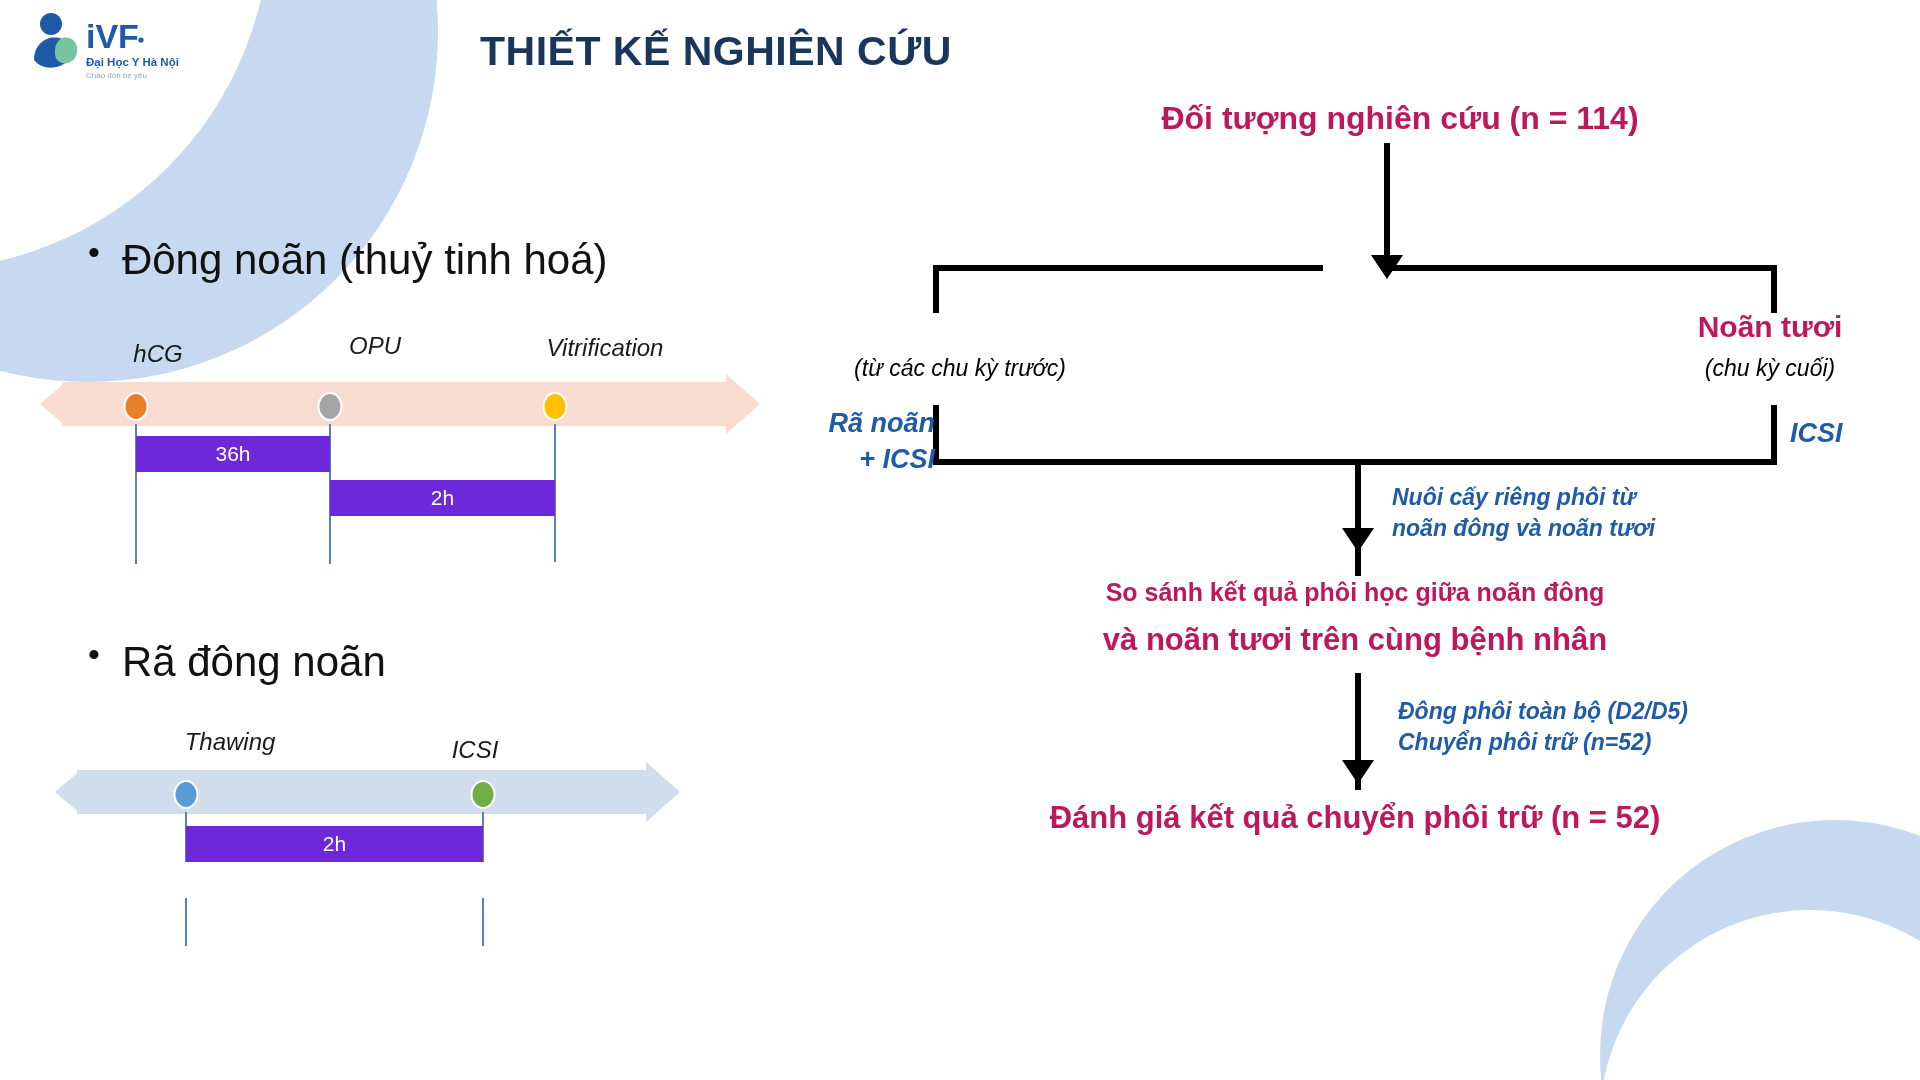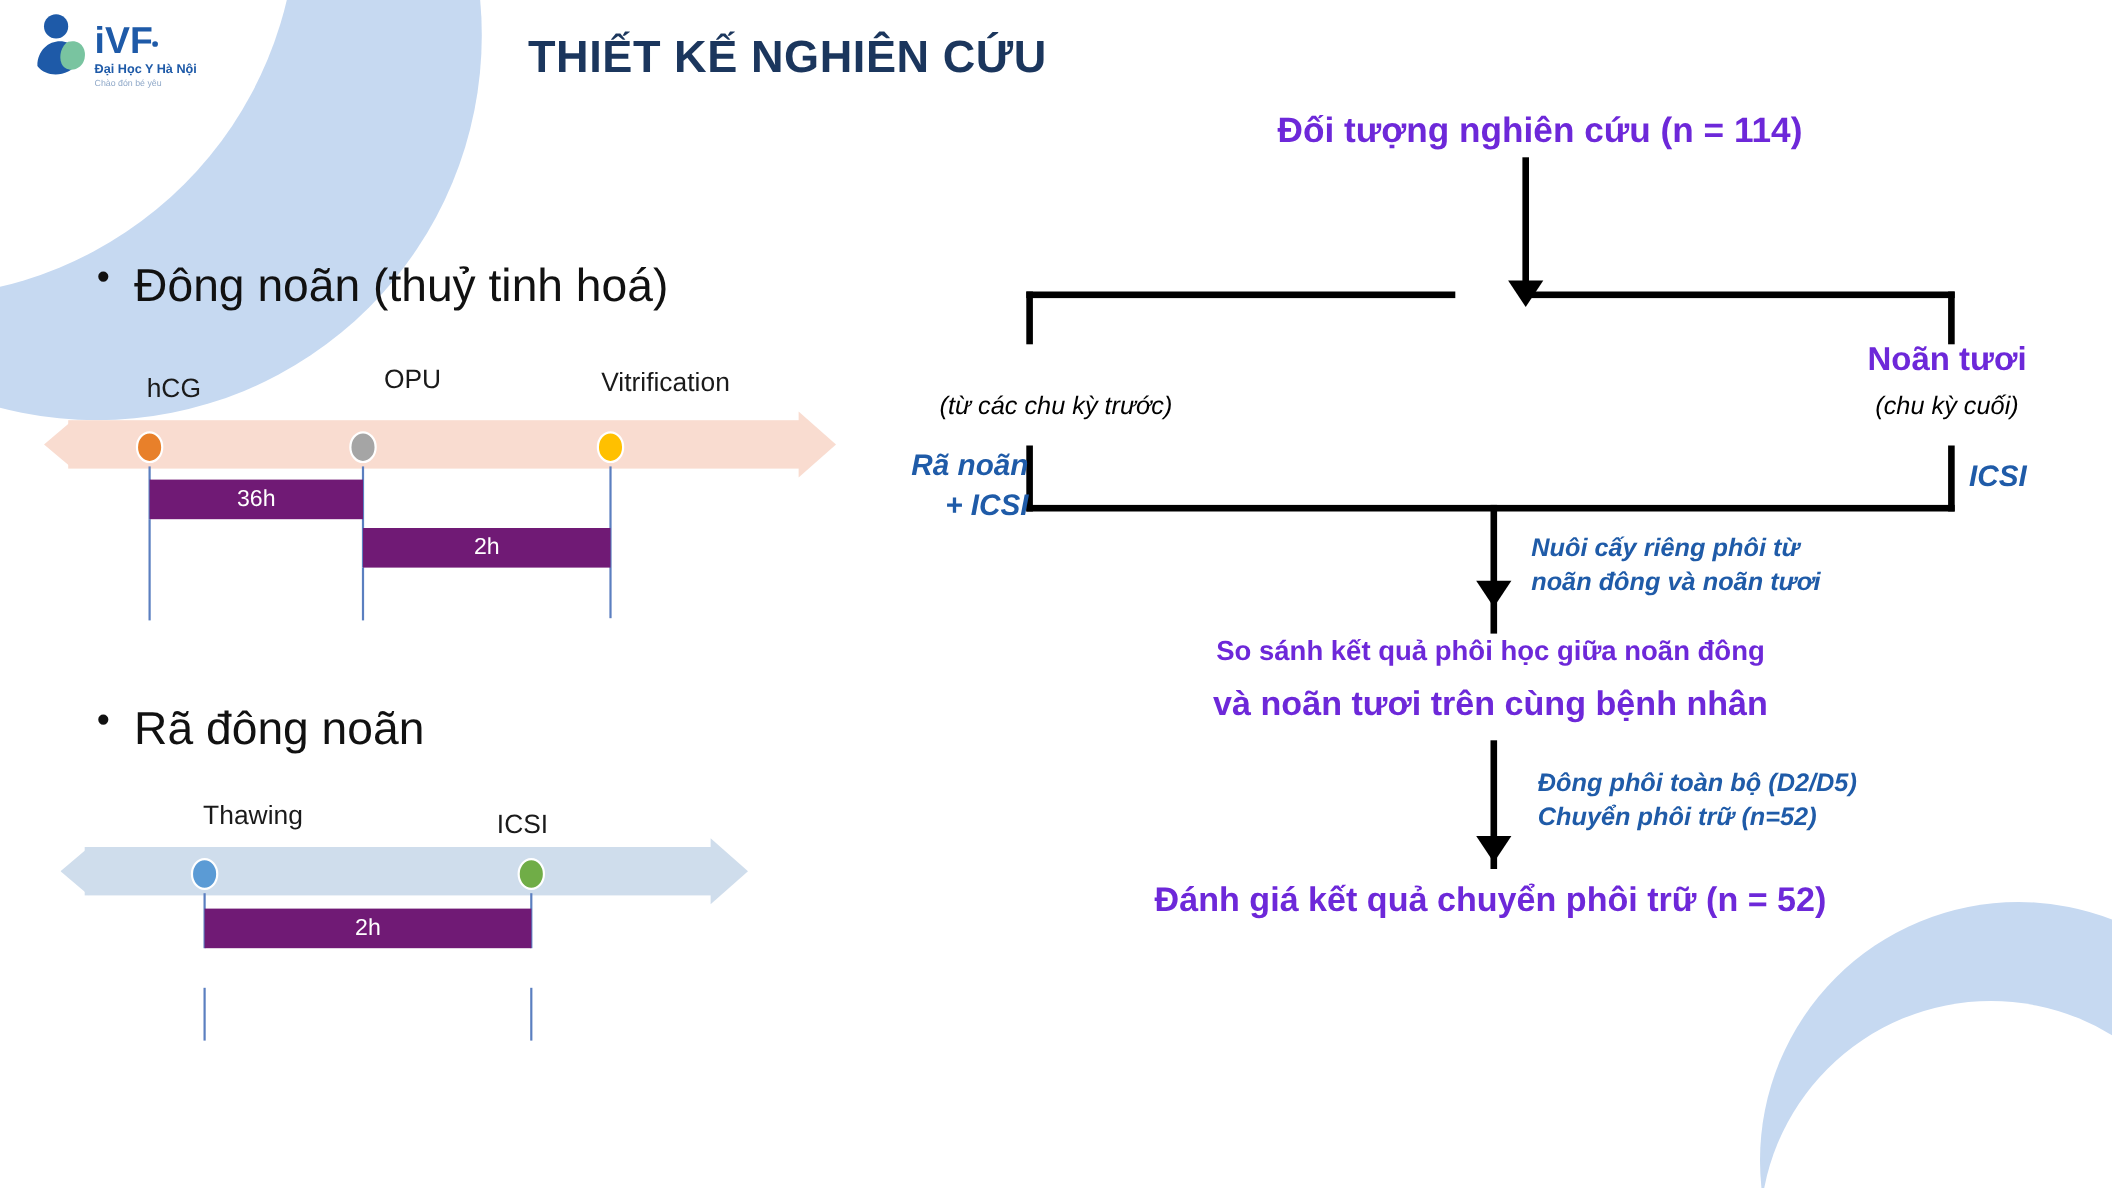--- a/index.html
+++ b/index.html
@@ -65,38 +65,39 @@
   }
   .tl-track .head{
     position:absolute;right:-30px;top:-8px;
     width:0;height:0;border-top:30px solid transparent;
     border-bottom:30px solid transparent;
   }
 
   .tl-label{
     position:absolute;font-size:24px;color:#1a1a1a;white-space:nowrap;
     transform:translateX(-50%);
+    font-style:italic;
   }
   .tl-marker{
     position:absolute;width:21px;height:25px;border-radius:50%;
     border:2px solid #ffffff;transform:translateX(-50%);
   }
   .tl-stem{
     position:absolute;width:2px;background:#5B7FC0;transform:translateX(-50%);
   }
   .tl-bar{
-    position:absolute;height:36px;background:#701a75;
+    position:absolute;height:36px;background:#6d28d9;
     display:flex;align-items:center;justify-content:center;
     color:#ffffff;font-size:21px;
   }
 
   
   .flow{position:absolute;left:950px;top:0;width:970px;height:1080px;z-index:4;}
   .fnode{
-    position:absolute;text-align:center;color:#6d28d9;
+    position:absolute;text-align:center;color:#be185d;
     font-weight:bold;white-space:nowrap;
   }
   .fsub{
     position:absolute;text-align:center;color:#000;
     font-style:italic;font-size:23px;white-space:nowrap;
   }
   .fann{
     position:absolute;color:#1F5BA8;font-style:italic;font-weight:bold;
     line-height:1.35;
   }

